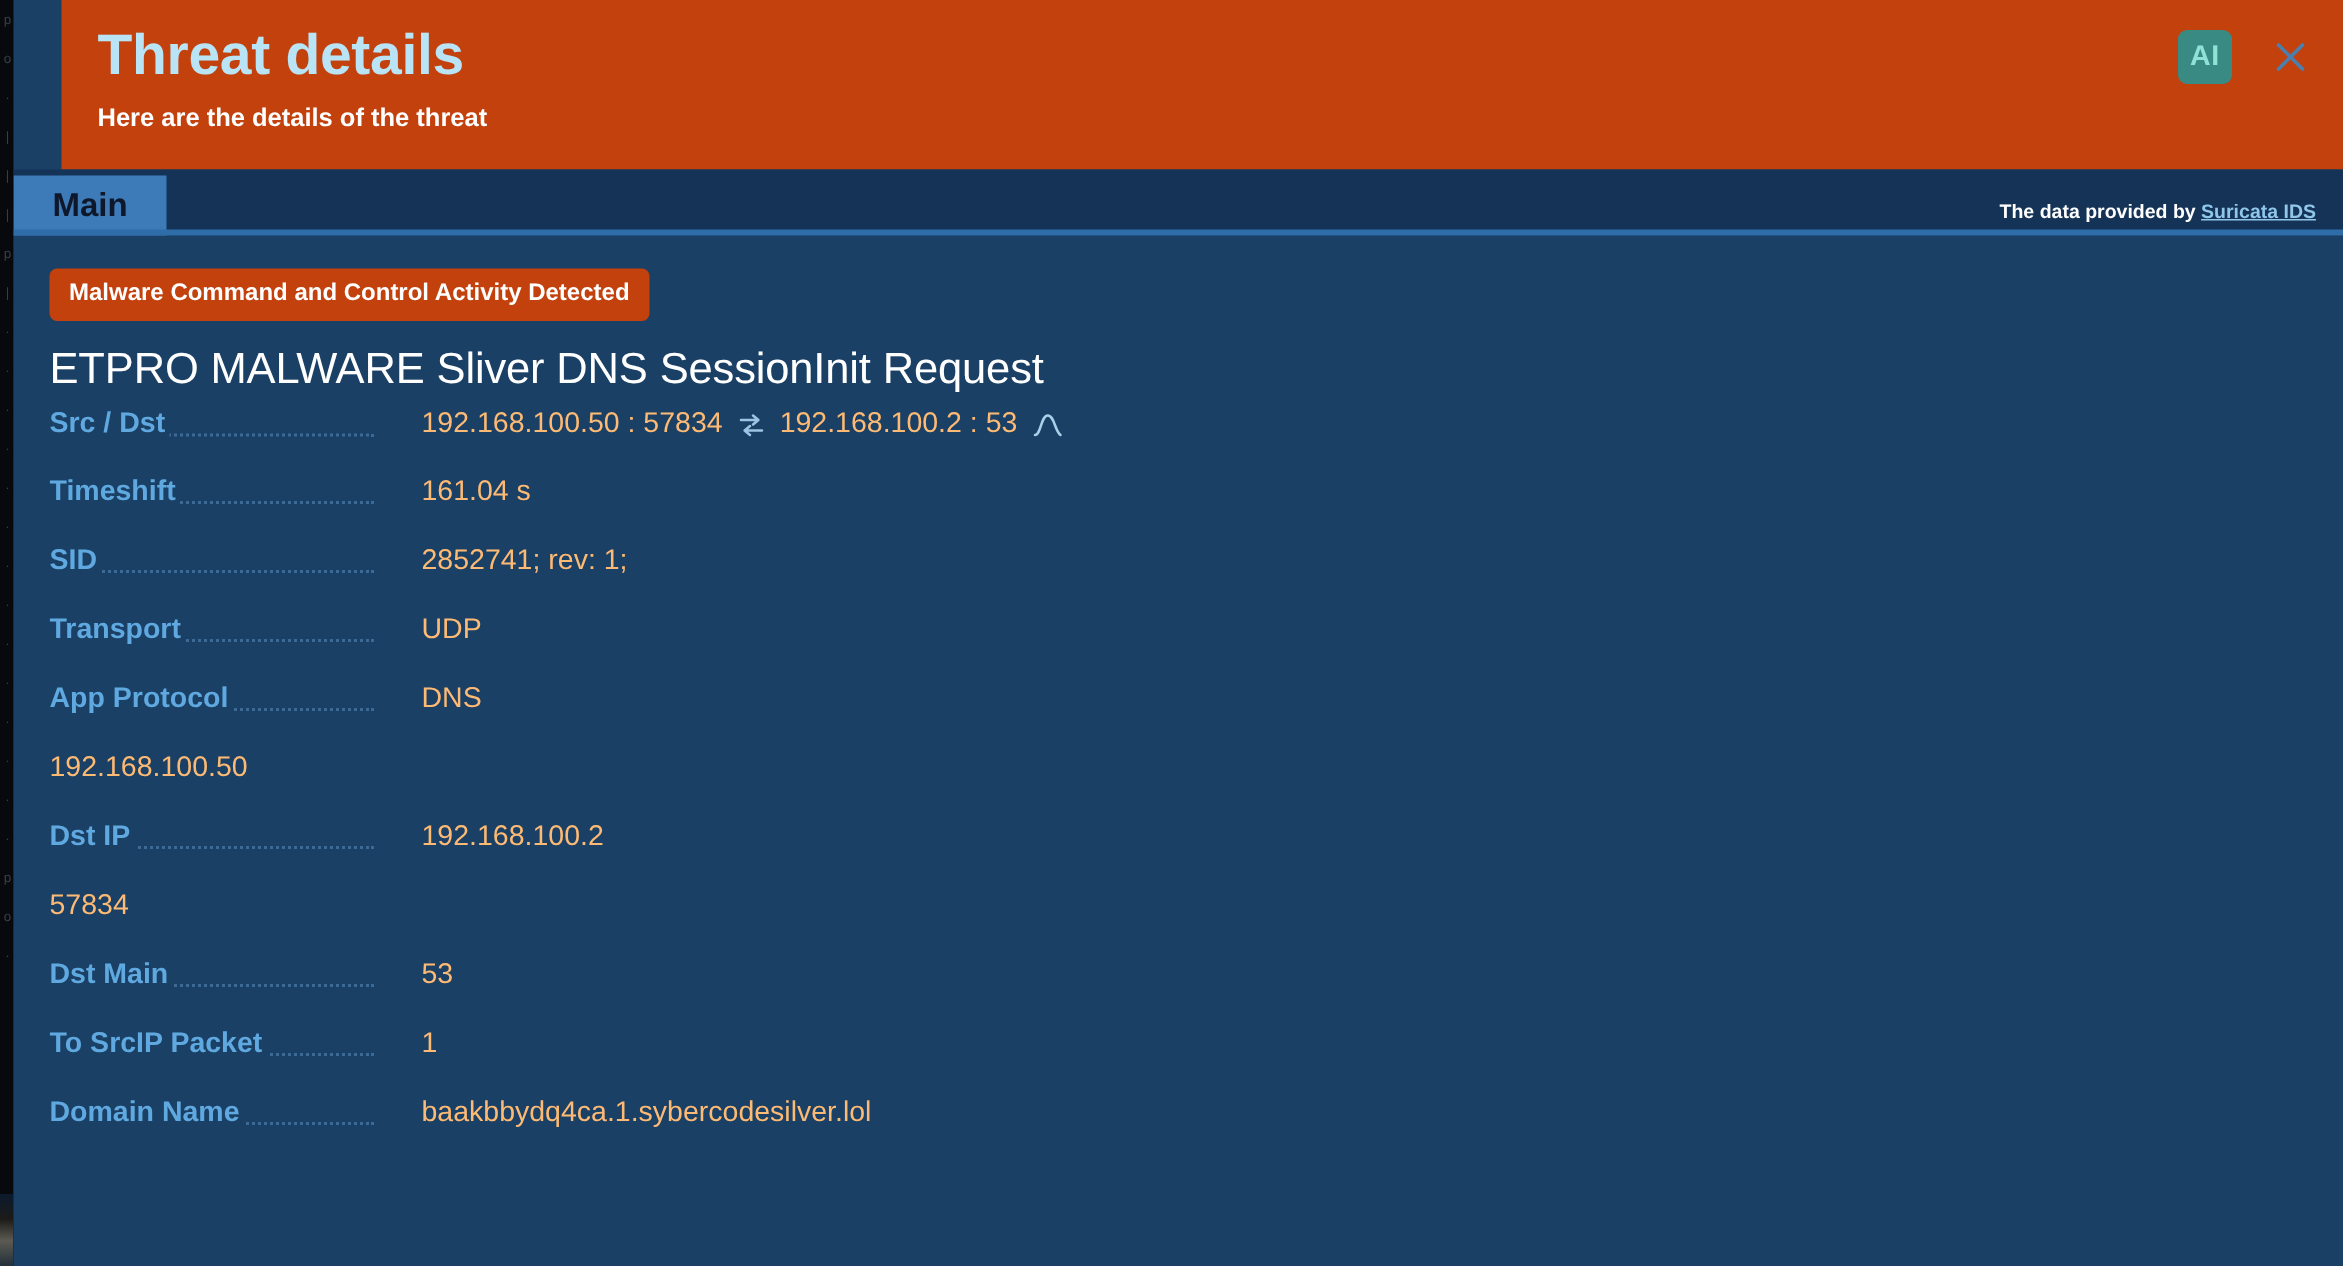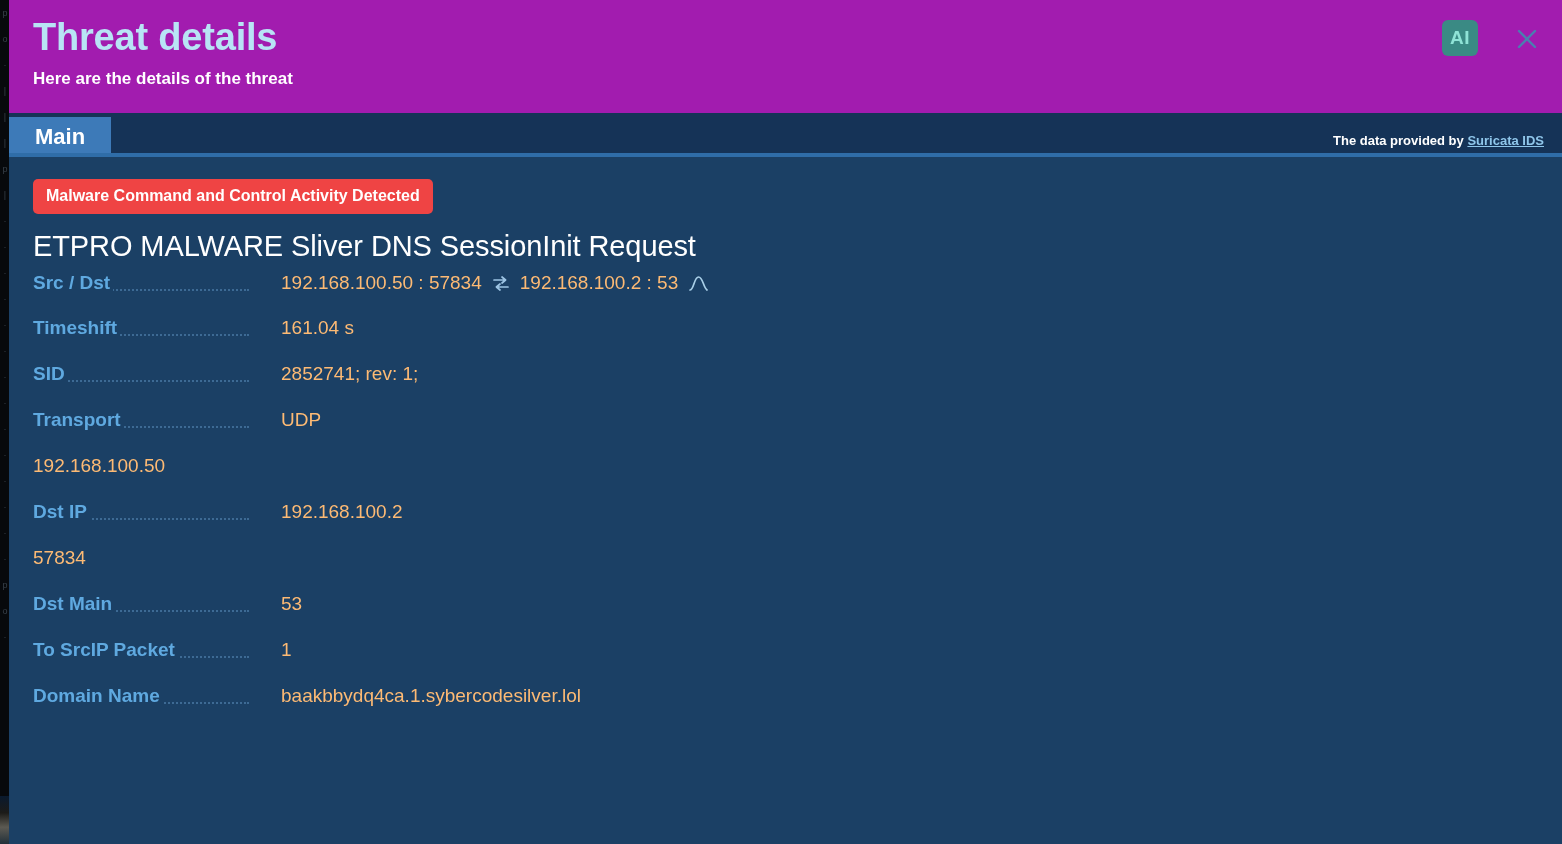--- a/index.html
+++ b/index.html
@@ -45,44 +45,45 @@
     width: 1553px; height: 844px;
     background: #1b4065;
     display: flex;
     flex-direction: column;
     overflow: hidden;
   }
 
   
   .modal-header {
     position: relative;
-    background: #a21caf;
+    background: #c2410c;
     padding: 16px 24px 10px 24px;
     flex: 0 0 auto;
+    margin-left: 32px;
   }
   .modal-title {
     font-size: 38px;
     font-weight: bold;
     color: #b8e4f5;
     line-height: 1.12;
     margin: 0 0 10px 0;
     letter-spacing: -0.2px;
   }
   .modal-subtitle {
     font-size: 17px;
     font-weight: bold;
     color: #ffffff;
     margin: 0 0 14px 0;
   }
   .header-actions {
     position: absolute;
     top: 20px; right: 18px;
     display: flex;
-    align-items: flex-end;
-    gap: 32px;
+    align-items: center;
+    gap: 22px;
   }
   .ai-button {
     width: 36px; height: 36px;
     border-radius: 6px;
     background: #3a8a84;
     color: #8fe3d6;
     font-size: 19px;
     font-weight: bold;
     display: flex;
     align-items: center;
@@ -123,21 +124,21 @@
     height: 40px;
     display: flex;
     align-items: center;
     font-size: 22px;
     font-weight: bold;
     color: #cfe3f2;
     cursor: pointer;
   }
   .tab.active {
     background: #3d7ab8;
-    color: #ffffff;
+    color: #0f172a;
   }
   .provider {
     font-size: 13px;
     font-weight: bold;
     color: #ffffff;
     padding-bottom: 9px;
     white-space: nowrap;
   }
   .provider-link {
     color: #8fc6ea;
@@ -147,21 +148,21 @@
 
   
   .modal-body {
     flex: 1 1 auto;
     background: #1b4065;
     padding: 22px 24px 0 24px;
     overflow: hidden;
   }
   .alert-badge {
     display: inline-block;
-    background: #ef4444;
+    background: #c2410c;
     color: #ffffff;
     font-size: 16px;
     font-weight: bold;
     border-radius: 5px;
     padding: 8px 13px 9px 13px;
     margin: 0 0 6px 0;
   }
   .threat-name {
     font-size: 29px;
     font-weight: normal;
@@ -322,20 +323,27 @@
         </div>
 
         <div class="detail-row">
           <div class="detail-label">
             <span class="leader"></span>
             <span class="ltext">Transport</span>
           </div>
           <div class="detail-value">UDP</div>
         </div>
 
+        <div class="detail-row">
+          <div class="detail-label">
+            <span class="leader"></span>
+            <span class="ltext">App Protocol</span>
+          </div>
+          <div class="detail-value">DNS</div>
+        </div>
 
         <div class="detail-row">
           <div class="detail-value">192.168.100.50</div>
         </div>
 
         <div class="detail-row">
           <div class="detail-label">
             <span class="leader"></span>
             <span class="ltext">Dst IP</span>
           </div>

